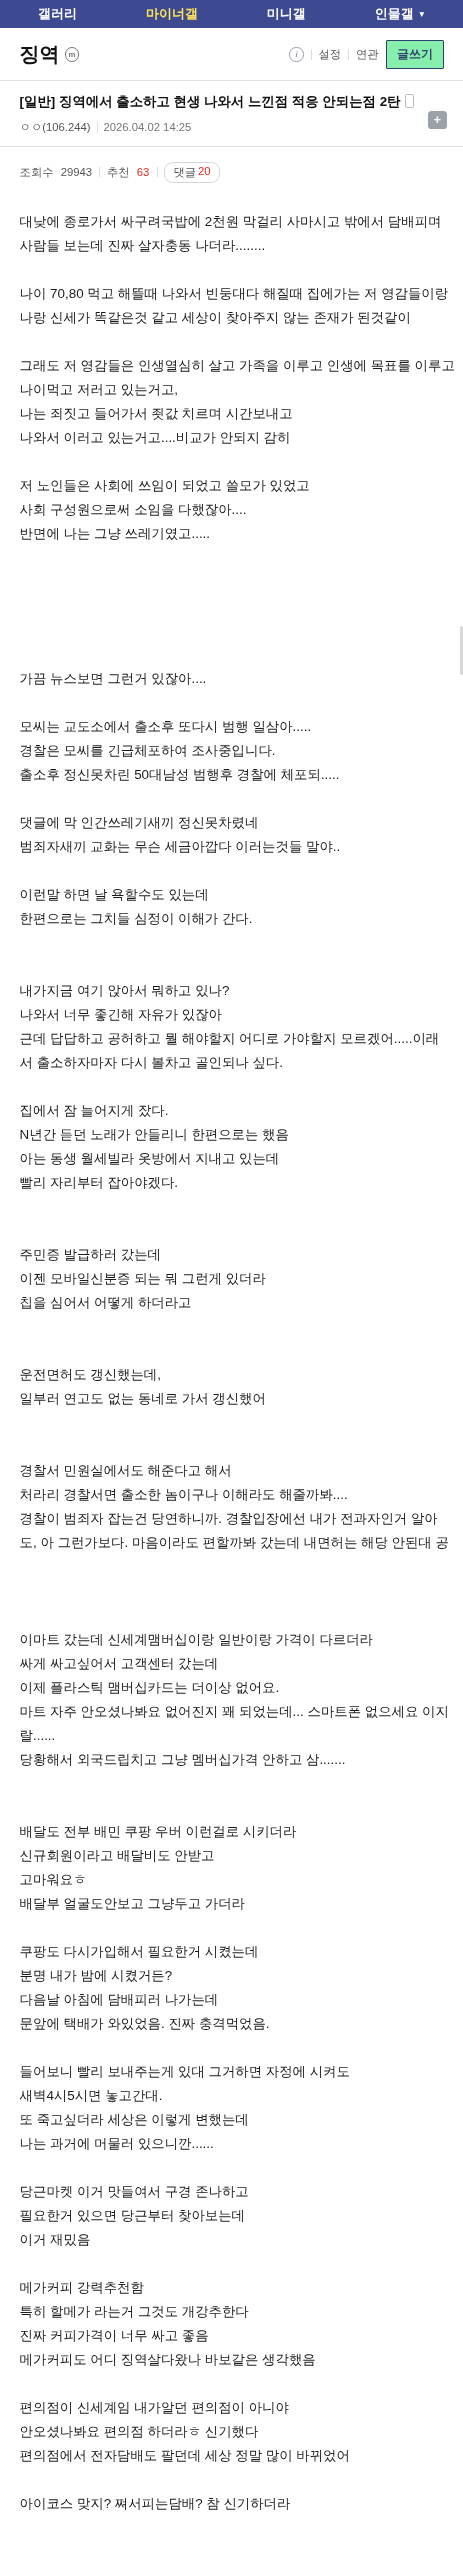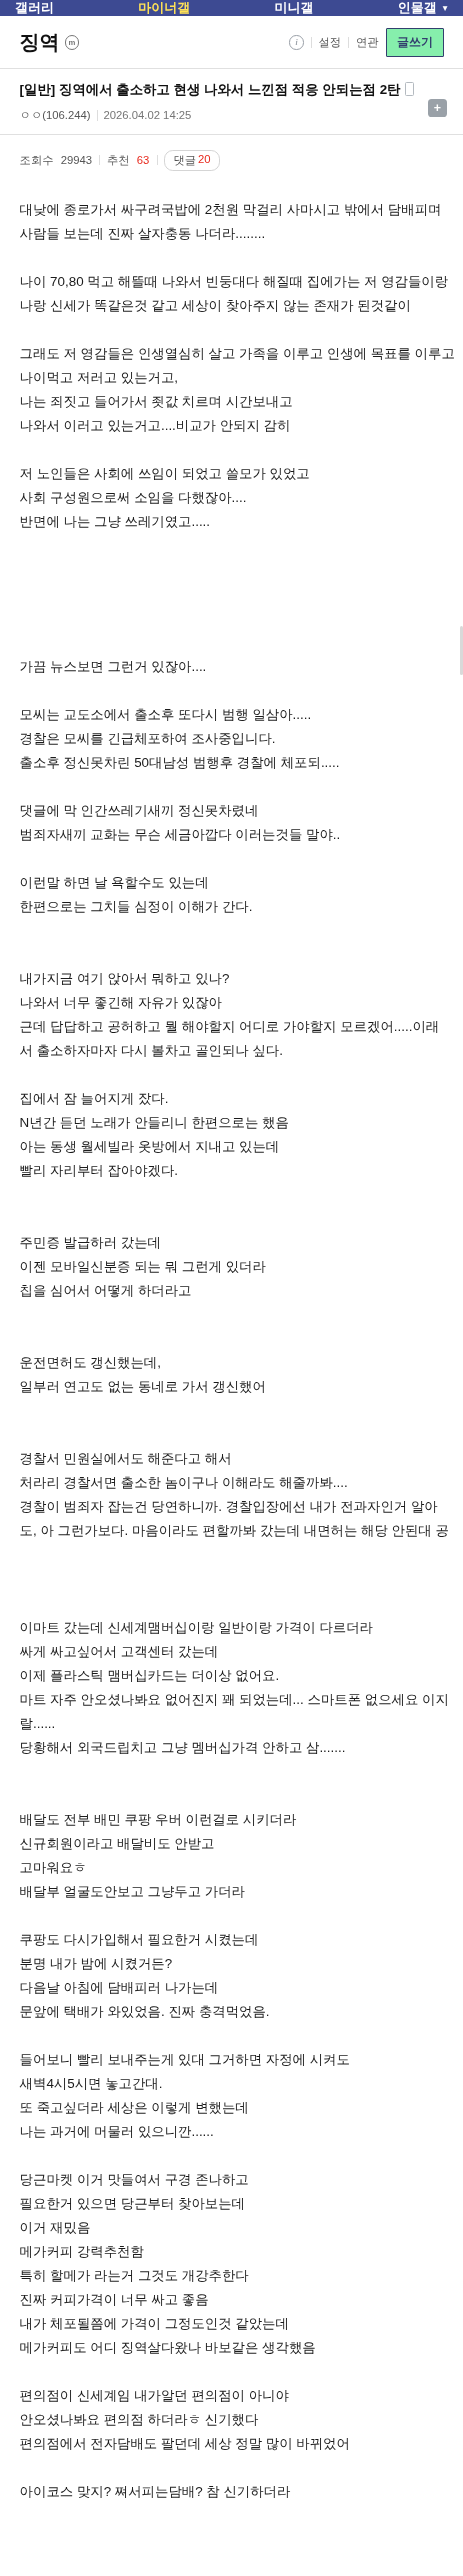--- a/index.html
+++ b/index.html
@@ -1,20 +1,20 @@
 <!DOCTYPE html>
 <html style="font-size:8.2px"><head>
 <meta charset="utf-8">
 <style>
   html,body{margin:0;padding:0;}
   body{width:464px;height:4031px;background:#ffffff;overflow:hidden;position:relative;
        font-family:"Liberation Sans","DejaVu Sans",sans-serif;color:#1b1b1b;}
   
-  .topnav{height:16px;background:#3d4a92;display:flex;align-items:center;
-          justify-content:space-between;padding:0 15px;}
+  .topnav{height:28px;background:#3d4a92;display:flex;align-items:center;
+          justify-content:space-between;padding:0 38px;}
   .topnav .nav-item{color:#ffffff;font-weight:bold;font-size:13px;cursor:pointer;
           display:flex;align-items:center;gap:4.1px;}
   .topnav .nav-item.active{color:#ffe257;}
   .topnav .caret{font-size:8.2px;color:#ffffff;}
   
   .gal-row{display:flex;align-items:center;justify-content:space-between;
            padding:12.4px 19.6px 11.3px;border-bottom:0.5px solid #e0e0e0;}
   .gal-left{display:flex;align-items:center;gap:5.2px;}
   .gal-title{font-size:20px;font-weight:bold;color:#111;}
   .m-badge,.i-badge{display:inline-flex;align-items:center;justify-content:center;
@@ -187,25 +187,24 @@
       <div class="line">들어보니 빨리 보내주는게 있대 그거하면 자정에 시켜도</div>
       <div class="line">새벽4시5시면 놓고간대.</div>
       <div class="line">또 죽고싶더라 세상은 이렇게 변했는데</div>
       <div class="line">나는 과거에 머물러 있으니깐......</div>
     </div>
     <div class="para" style="margin-top: 24px;">
       <div class="line">당근마켓 이거 맛들여서 구경 존나하고</div>
       <div class="line">필요한거 있으면 당근부터 찾아보는데</div>
       <div class="line">이거 재밌음</div>
     </div>
-    <div class="para" style="">
+    <div class="para" style="margin-top: 24px;">
       <div class="line">메가커피 강력추천함</div>
       <div class="line">특히 할메가 라는거 그것도 개강추한다</div>
       <div class="line">진짜 커피가격이 너무 싸고 좋음</div>
-      <div class="line">내가 체포될쯤에 가격이 그정도인것 같았는데</div>
       <div class="line">메가커피도 어디 징역살다왔나 바보같은 생각했음</div>
     </div>
     <div class="para" style="margin-top: 24px;">
       <div class="line">편의점이 신세계임 내가알던 편의점이 아니야</div>
       <div class="line">안오셨나봐요 편의점 하더라ㅎ 신기했다</div>
       <div class="line">편의점에서 전자담배도 팔던데 세상 정말 많이 바뀌었어</div>
     </div>
     <div class="para" style="margin-top: 24px;">
       <div class="line">아이코스 맞지? 쪄서피는담배? 참 신기하더라</div>
     </div>

